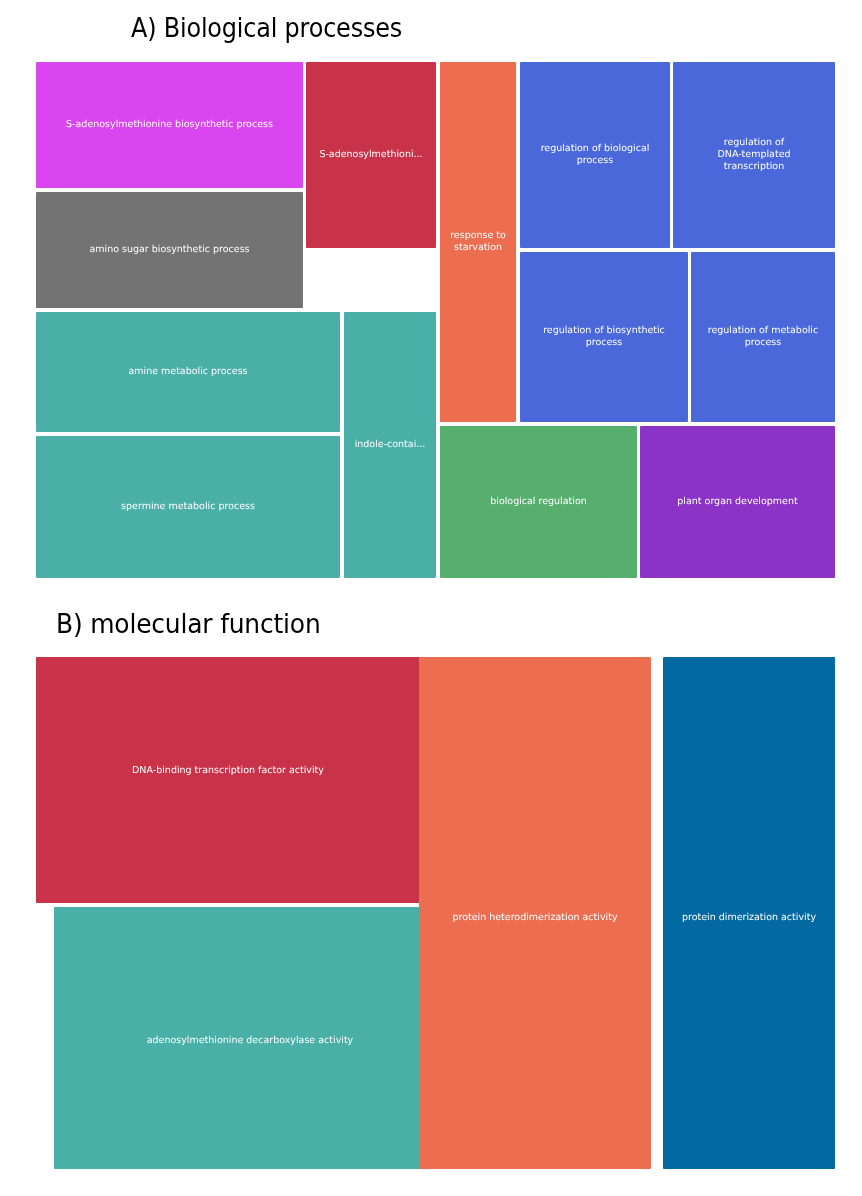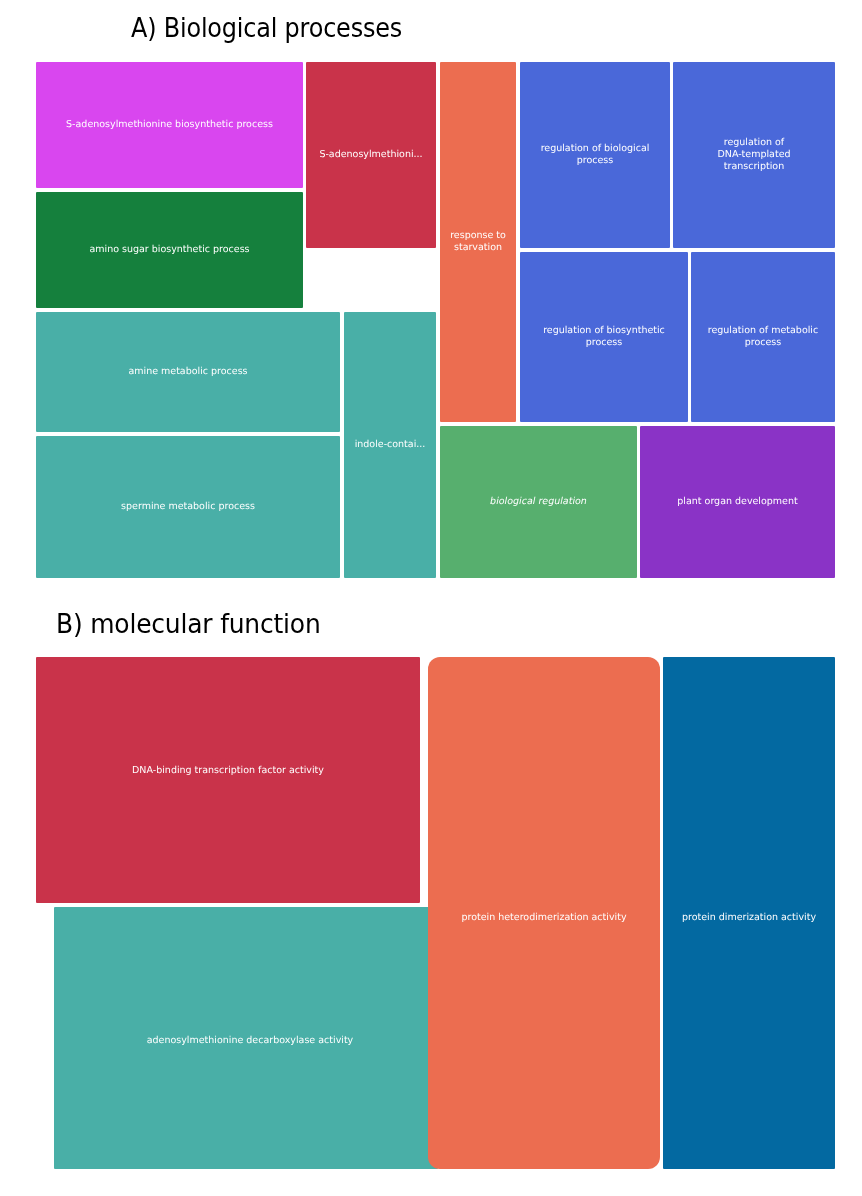--- a/index.html
+++ b/index.html
@@ -98,21 +98,21 @@
 
 <div class="figure">
 
   <div class="panel-title" id="title-a">A) Biological processes</div>
 
   <div class="treemap" id="treemap-a">
 
     <div class="tile v-center" style="left:2px;top:2px;width:267px;height:126px;background:#d946ef;">
       <div class="tile-label">S-adenosylmethionine biosynthetic process</div>
     </div>
-    <div class="tile v-center" style="left:2px;top:132px;width:267px;height:116px;background:#15803d;align-items:center;">
+    <div class="tile v-center" style="left:2px;top:132px;width:267px;height:116px;background:#737373;align-items:center;">
       <div class="tile-label">amino sugar biosynthetic process</div>
     </div>
     <div class="tile v-center" style="left:272px;top:2px;width:130px;height:186px;background:#c9334a;">
       <div class="tile-label">S-adenosylmethioni...</div>
     </div>
 
     <div class="tile v-center" style="left:2px;top:252px;width:304px;height:120px;background:#49afa7;">
       <div class="tile-label">amine metabolic process</div>
     </div>
     <div class="tile v-center" style="left:310px;top:252px;width:92px;height:266px;background:#49afa7;">
@@ -138,21 +138,21 @@
     </div>
     <div class="tile v-center" style="left:486px;top:192px;width:168px;height:170px;background:#4a68d9;">
       <div class="tile-label">regulation of biosynthetic
 process</div>
     </div>
     <div class="tile v-center" style="left:657px;top:192px;width:144px;height:170px;background:#4a68d9;">
       <div class="tile-label">regulation of metabolic
 process</div>
     </div>
 
-    <div class="tile v-center" style="left:406px;top:366px;width:197px;height:152px;background:#57af6e;font-style:italic;">
+    <div class="tile v-center" style="left:406px;top:366px;width:197px;height:152px;background:#57af6e;">
       <div class="tile-label">biological regulation</div>
     </div>
 
     <div class="tile v-center" style="left:606px;top:366px;width:195px;height:152px;background:#8a33c6;">
       <div class="tile-label">plant organ development</div>
     </div>
 
   </div>
 
   <div class="panel-title" id="title-b">B) molecular function</div>
@@ -160,21 +160,21 @@
   <div class="treemap" id="treemap-b">
 
     <div class="tile v-upper" style="left:2px;top:2px;width:384px;height:246px;background:#c9334a;">
       <div class="tile-label">DNA-binding transcription factor activity</div>
     </div>
 
     <div class="tile v-lower" style="left:20px;top:252px;width:384px;height:262px;background:#49afa7;padding-left:8px;">
       <div class="tile-label">adenosylmethionine decarboxylase activity</div>
     </div>
 
-    <div class="tile v-lower off-lower" style="left:394px;top:2px;width:232px;height:512px;background:#ec6d50;border-radius:12px;">
+    <div class="tile v-lower off-lower" style="left:385px;top:2px;width:232px;height:512px;background:#ec6d50;">
       <div class="tile-label">protein heterodimerization activity</div>
     </div>
 
     <div class="tile v-lower off-lower" style="left:629px;top:2px;width:172px;height:512px;background:#0369a1;">
       <div class="tile-label">protein dimerization activity</div>
     </div>
 
   </div>
 
 </div>

